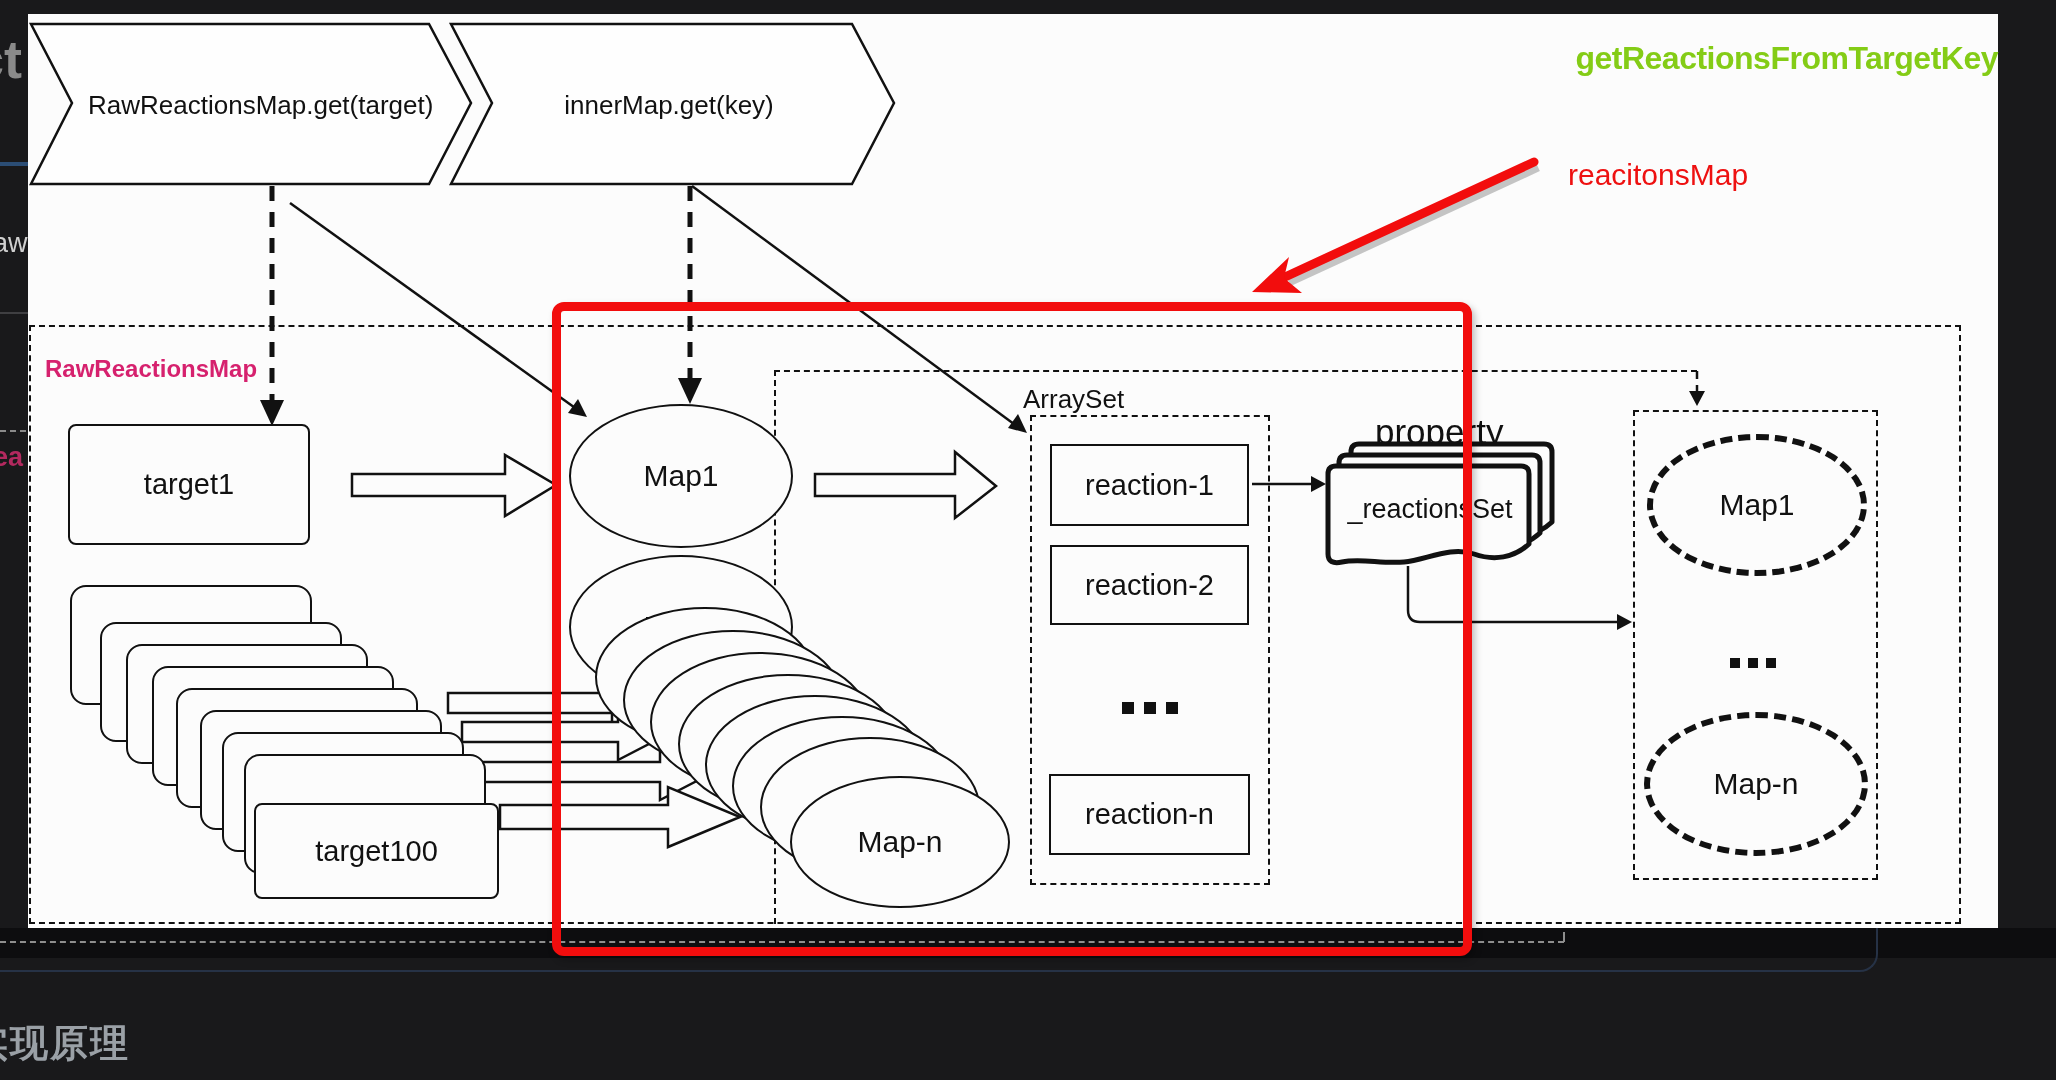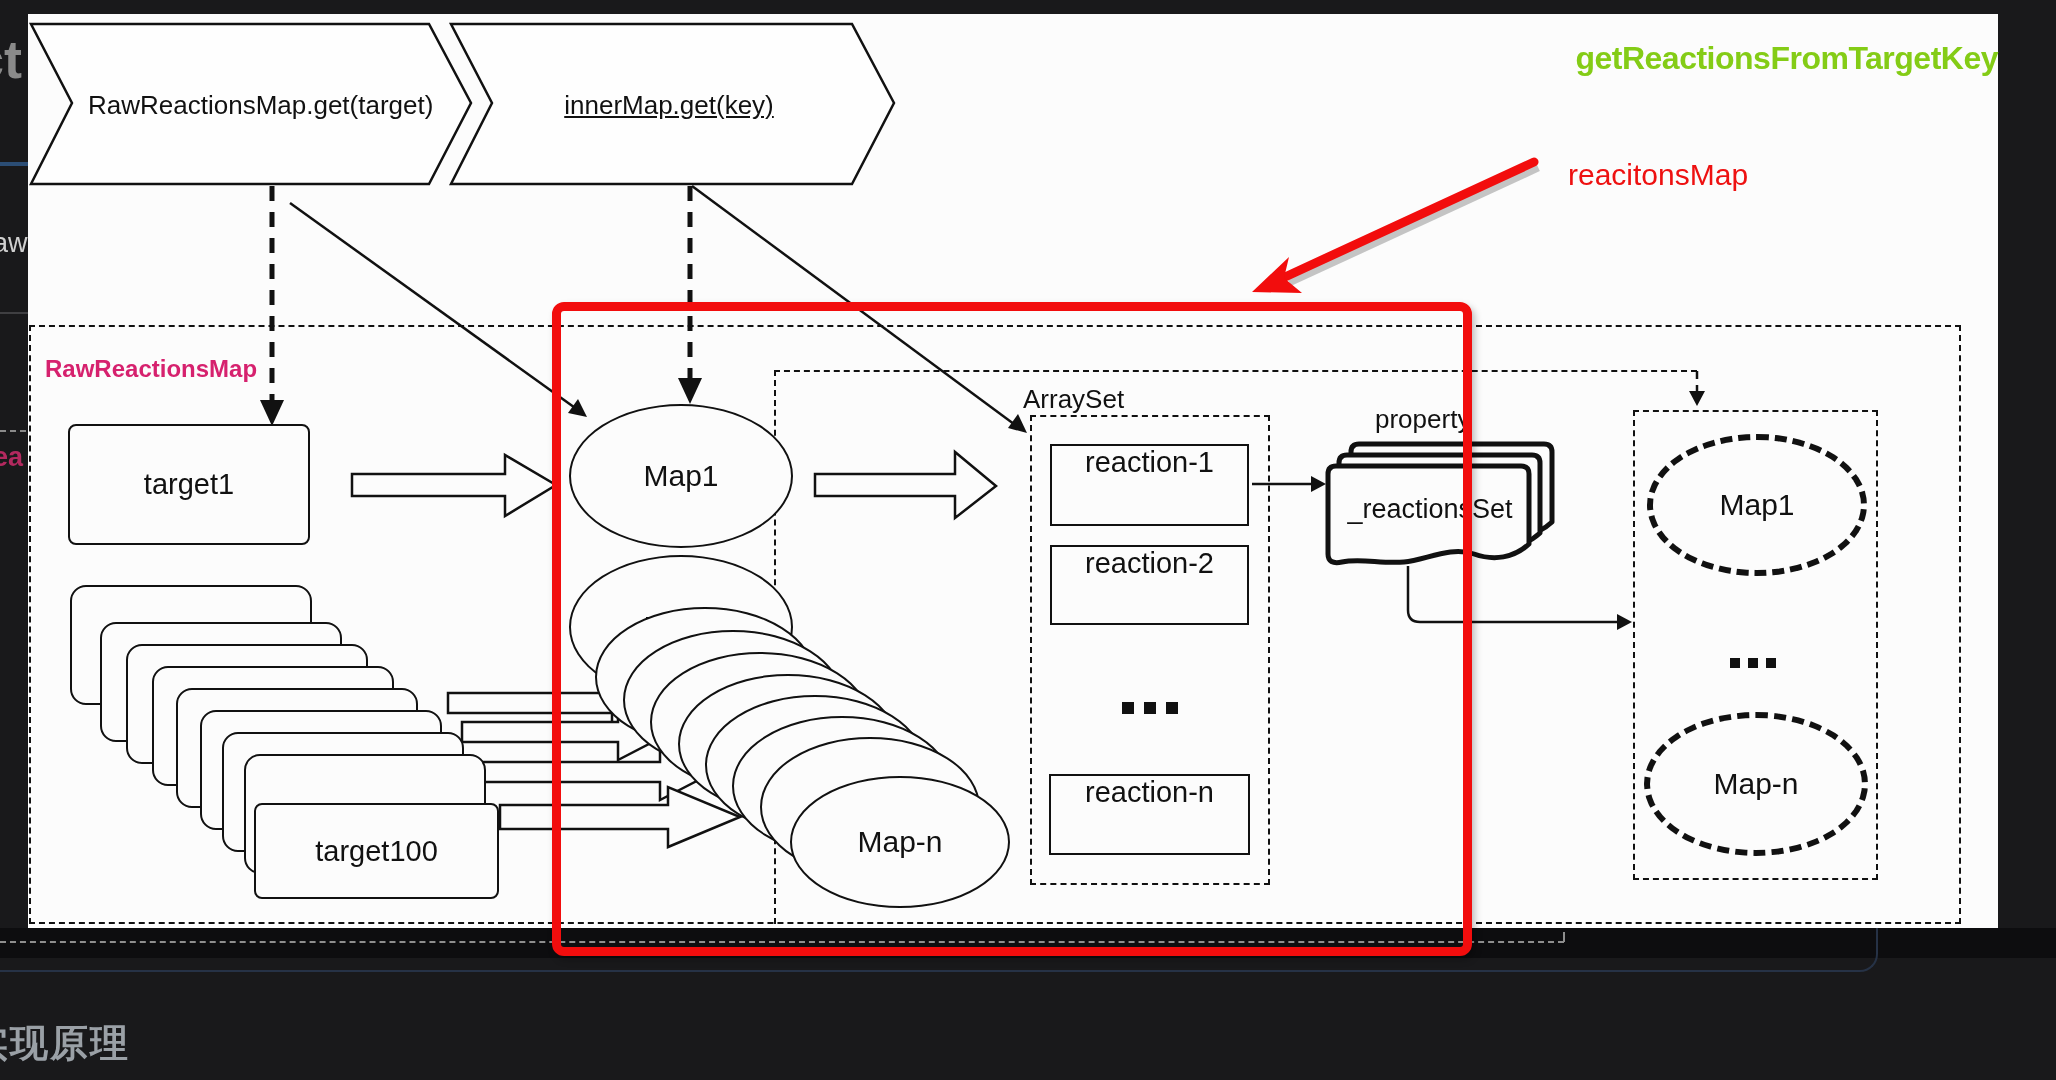--- a/index.html
+++ b/index.html
@@ -31,39 +31,39 @@
   .dashed-rect { border:2.5px dashed #111; }
   #outer-dashed { left:1px; top:311px; width:1932px; height:599px; }
   #inner-dashed { left:746px; top:356px; width:923px; height:554px;
     border-left:2.5px dashed #111; border-top:2.5px dashed #111; }
   #arrayset-box { left:1002px; top:401px; width:240px; height:470px; }
   #right-box    { left:1605px; top:396px; width:245px; height:470px; }
 
   .lbl { white-space:nowrap; }
   #raw-map-label { left:17px; top:328px; font-size:24px; font-weight:bold; }
   #arrayset-label { left:995px; top:370px; font-size:26px; }
-  #property-label { left:1347px; top:390px; font-size:26px; }
+  #property-label { left:1347px; top:398px; font-size:35px; }
 
   .node-box { background:#fcfcfc; border:2.5px solid #111; display:flex;
     align-items:center; justify-content:center; font-size:29px; }
   .round { border-radius:8px; }
   #target1 { left:40px; top:410px; width:242px; height:121px; }
   .stack-card { width:242px; height:120px; background:#fcfcfc;
     border:2.5px solid #111; border-radius:16px; }
   #target100 { left:226px; top:751px; width:245px; height:96px;margin-top:38px; }
 
   .ellipse { background:#fcfcfc; border:2.5px solid #111; border-radius:50%;
     display:flex; align-items:center; justify-content:center; font-size:30px; }
   #map1 { left:541px; top:390px; width:224px; height:144px; }
   #map2 { left:541px; top:541px; width:224px; height:144px; }
   .casc { width:220px; height:140px; background:#fcfcfc; border:2.5px solid #111; border-radius:50%; }
   #map-n { left:762px; top:762px; width:220px; height:132px; }
 
   .reaction { background:#fcfcfc; border:2.5px solid #111; display:flex;
-    align-items:flex-start; justify-content:center; font-size:29px; }
+    align-items:center; justify-content:center; font-size:29px; }
   #reaction-1 { left:1022px; top:430px; width:199px; height:82px; }
   #reaction-2 { left:1022px; top:531px; width:199px; height:80px; }
   #reaction-n { left:1021px; top:760px; width:201px; height:81px; }
 
   .dots { display:flex; align-items:center; }
   .dots i { display:block; background:#111; }
   #dots-arrayset { left:1094px; top:688px; gap:10px; }
   #dots-arrayset i { width:12px; height:12px; }
   #dots-right { left:1702px; top:644px; gap:8px; }
   #dots-right i { width:10px; height:10px; }
@@ -85,21 +85,21 @@
     border:9px solid #f20d0d; border-radius:12px; z-index:7;
     box-shadow:3px 4px 7px rgba(0,0,0,0.25); }
   #red-svg { left:0; top:0; z-index:7; pointer-events:none; }
   #red-label { left:1568px; top:158px; font-size:30px; color:#ee1111; z-index:7; }
 
   #page-title { right:58px; top:40px; font-size:32px; font-weight:800;
     letter-spacing:-0.5px; color:#84cc16; z-index:6; }
 
   .chev-label { position:absolute; text-align:center; font-size:26px; z-index:3; }
   #chev1-label { left:60px; top:76px; width:330px; }
-  #chev2-label { left:486px; top:76px; width:310px;text-decoration:underline; }
+  #chev2-label { left:486px; top:76px; width:310px; }
 </style>
 </head>
 <body>
 
 <div id="stage">
 
   <div class="abs remnant" style="left:-26px; top:28px; font-size:54px; font-weight:600; color:#8a8a8a;">ct</div>
   <div class="abs" style="left:0; top:162px; width:30px; height:4px; background:#2b4d75; z-index:1;"></div>
   <div class="abs remnant" style="left:-7px; top:228px; font-size:27px; color:#d0d0d0;">aw</div>
   <div class="abs" style="left:0; top:312px; width:30px; height:2px; background:#3f3f42; z-index:1;"></div>

